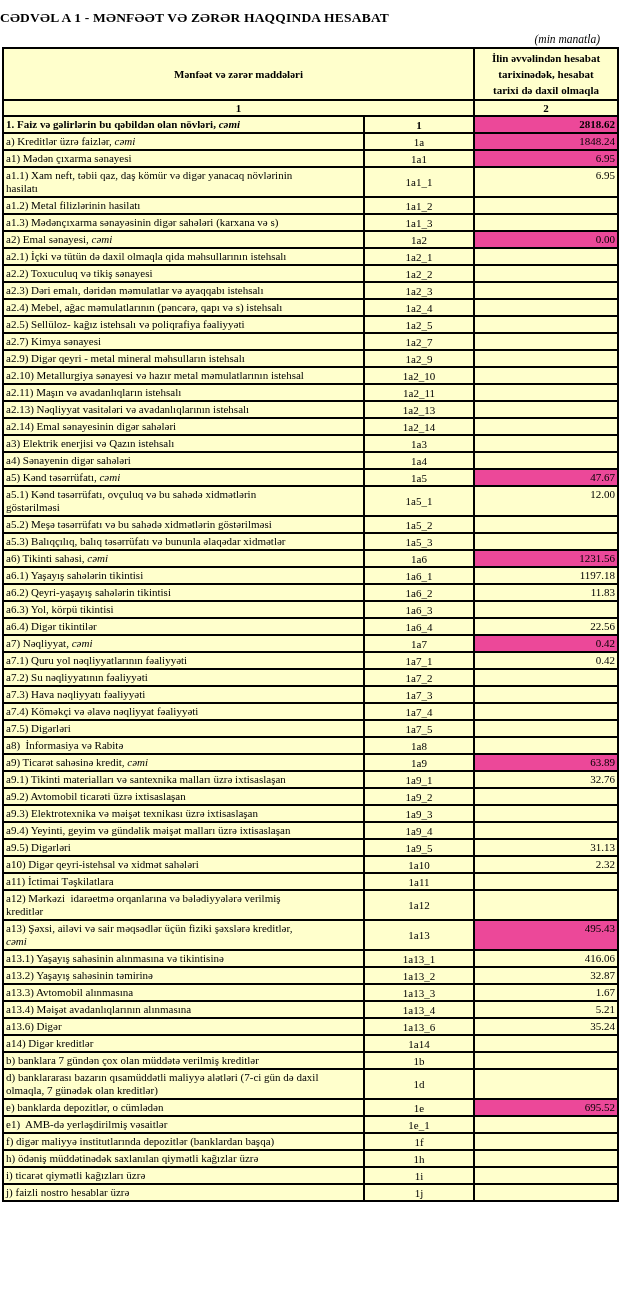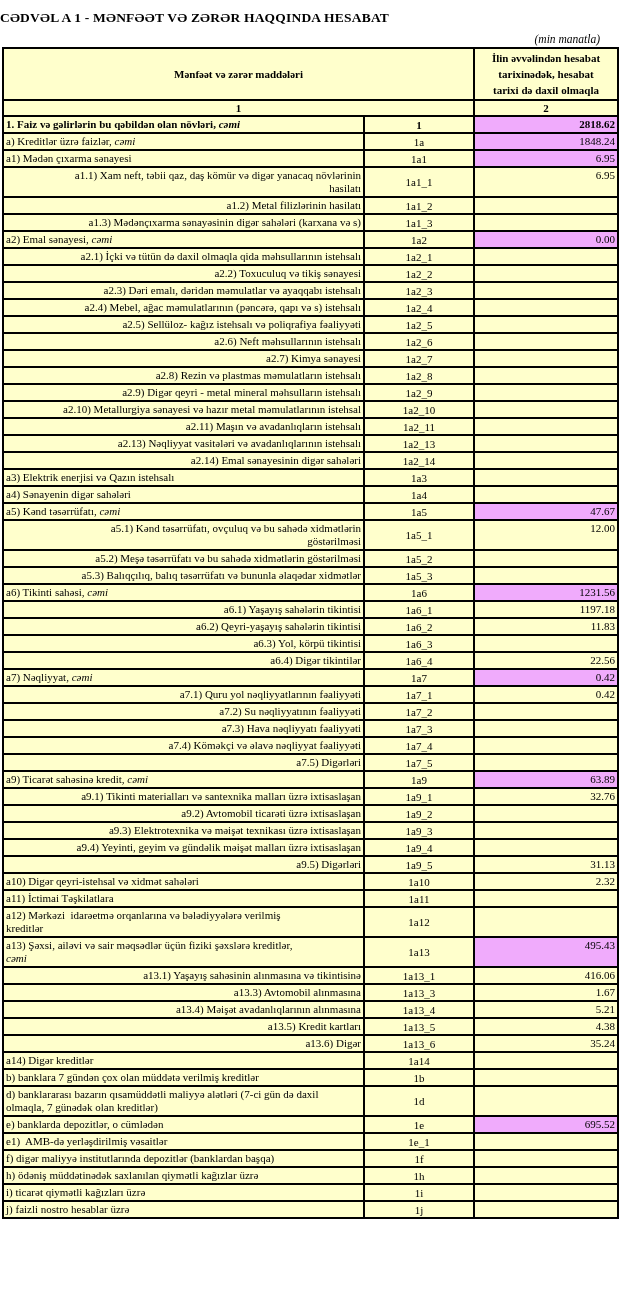--- a/index.html
+++ b/index.html
@@ -62,34 +62,34 @@
   }
   td.label {
     white-space: pre-wrap;
     vertical-align: middle;
     line-height: 13px;
     font-size: 10.8px;
   }
   td.lvl0 { padding-left: 3px; }
   td.lvl1 { padding-left: 9px; }
   td.lvl2 { padding-left: 18px; margin-top: 20px; }
-  td.lvl3 { padding-left: 30px; text-align: right; }
+  td.lvl3 { padding-left: 30px; }
   td.code {
     text-align: center;
     vertical-align: middle;
     line-height: 12px;
   }
   td.value {
     text-align: right;
     vertical-align: top;
     background: #ffffff;
     padding-right: 3px;
     line-height: 13px;
   }
-  td.value.hl { background: #f0abfc; }
+  td.value.hl { background: #ec4899; }
   tr.bold td { font-weight: bold; }
 </style>
 </head>
 <body>
 
 <div class="page">
   <div class="title">CƏDVƏL A 1 - MƏNFƏƏT VƏ ZƏRƏR HAQQINDA HESABAT</div>
   <div class="unit-note">(min manatla)</div>
 
   <table class="report">
@@ -166,32 +166,22 @@
           <td class="label lvl3">a2.4) Mebel, ağac məmulatlarının (pəncərə, qapı və s) istehsalı</td>
           <td class="code">1a2_4</td>
           <td class="value"></td>
         </tr>
         <tr>
           <td class="label lvl3">a2.5) Sellüloz- kağız istehsalı və poliqrafiya fəaliyyəti</td>
           <td class="code">1a2_5</td>
           <td class="value"></td>
         </tr>
         <tr>
-          <td class="label lvl3">a2.6) Neft məhsullarının istehsalı</td>
-          <td class="code">1a2_6</td>
-          <td class="value"></td>
-        </tr>
-        <tr>
           <td class="label lvl3">a2.7) Kimya sənayesi</td>
           <td class="code">1a2_7</td>
-          <td class="value"></td>
-        </tr>
-        <tr>
-          <td class="label lvl3">a2.8) Rezin və plastmas məmulatların istehsalı</td>
-          <td class="code">1a2_8</td>
           <td class="value"></td>
         </tr>
         <tr>
           <td class="label lvl3">a2.9) Digər qeyri - metal mineral məhsulların istehsalı</td>
           <td class="code">1a2_9</td>
           <td class="value"></td>
         </tr>
         <tr>
           <td class="label lvl3">a2.10) Metallurgiya sənayesi və hazır metal məmulatlarının istehsal</td>
           <td class="code">1a2_10</td>
@@ -292,20 +282,25 @@
           <td class="label lvl3">a7.4) Köməkçi və əlavə nəqliyyat fəaliyyəti</td>
           <td class="code">1a7_4</td>
           <td class="value"></td>
         </tr>
         <tr>
           <td class="label lvl3">a7.5) Digərləri</td>
           <td class="code">1a7_5</td>
           <td class="value"></td>
         </tr>
         <tr>
+          <td class="label lvl2">a8)  İnformasiya və Rabitə</td>
+          <td class="code">1a8</td>
+          <td class="value"></td>
+        </tr>
+        <tr>
           <td class="label lvl2">a9) Ticarət sahəsinə kredit, <i>cəmi</i></td>
           <td class="code">1a9</td>
           <td class="value hl">63.89</td>
         </tr>
         <tr>
           <td class="label lvl3">a9.1) Tikinti materialları və santexnika malları üzrə ixtisaslaşan</td>
           <td class="code">1a9_1</td>
           <td class="value">32.76</td>
         </tr>
         <tr>
@@ -349,33 +344,33 @@
 <i>cəmi</i></td>
           <td class="code">1a13</td>
           <td class="value hl">495.43</td>
         </tr>
         <tr>
           <td class="label lvl3">a13.1) Yaşayış sahəsinin alınmasına və tikintisinə</td>
           <td class="code">1a13_1</td>
           <td class="value">416.06</td>
         </tr>
         <tr>
+          <td class="label lvl3">a13.2) Yaşayış sahəsinin təmirinə</td>
+          <td class="code">1a13_2</td>
+          <td class="value">32.87</td>
+        </tr>
+        <tr>
           <td class="label lvl3">a13.3) Avtomobil alınmasına</td>
           <td class="code">1a13_3</td>
           <td class="value">1.67</td>
         </tr>
         <tr>
           <td class="label lvl3">a13.4) Məişət avadanlıqlarının alınmasına</td>
           <td class="code">1a13_4</td>
           <td class="value">5.21</td>
-        </tr>
-        <tr>
-          <td class="label lvl3">a13.5) Kredit kartları</td>
-          <td class="code">1a13_5</td>
-          <td class="value">4.38</td>
         </tr>
         <tr>
           <td class="label lvl3">a13.6) Digər</td>
           <td class="code">1a13_6</td>
           <td class="value">35.24</td>
         </tr>
         <tr>
           <td class="label lvl2">a14) Digər kreditlər</td>
           <td class="code">1a14</td>
           <td class="value"></td>

